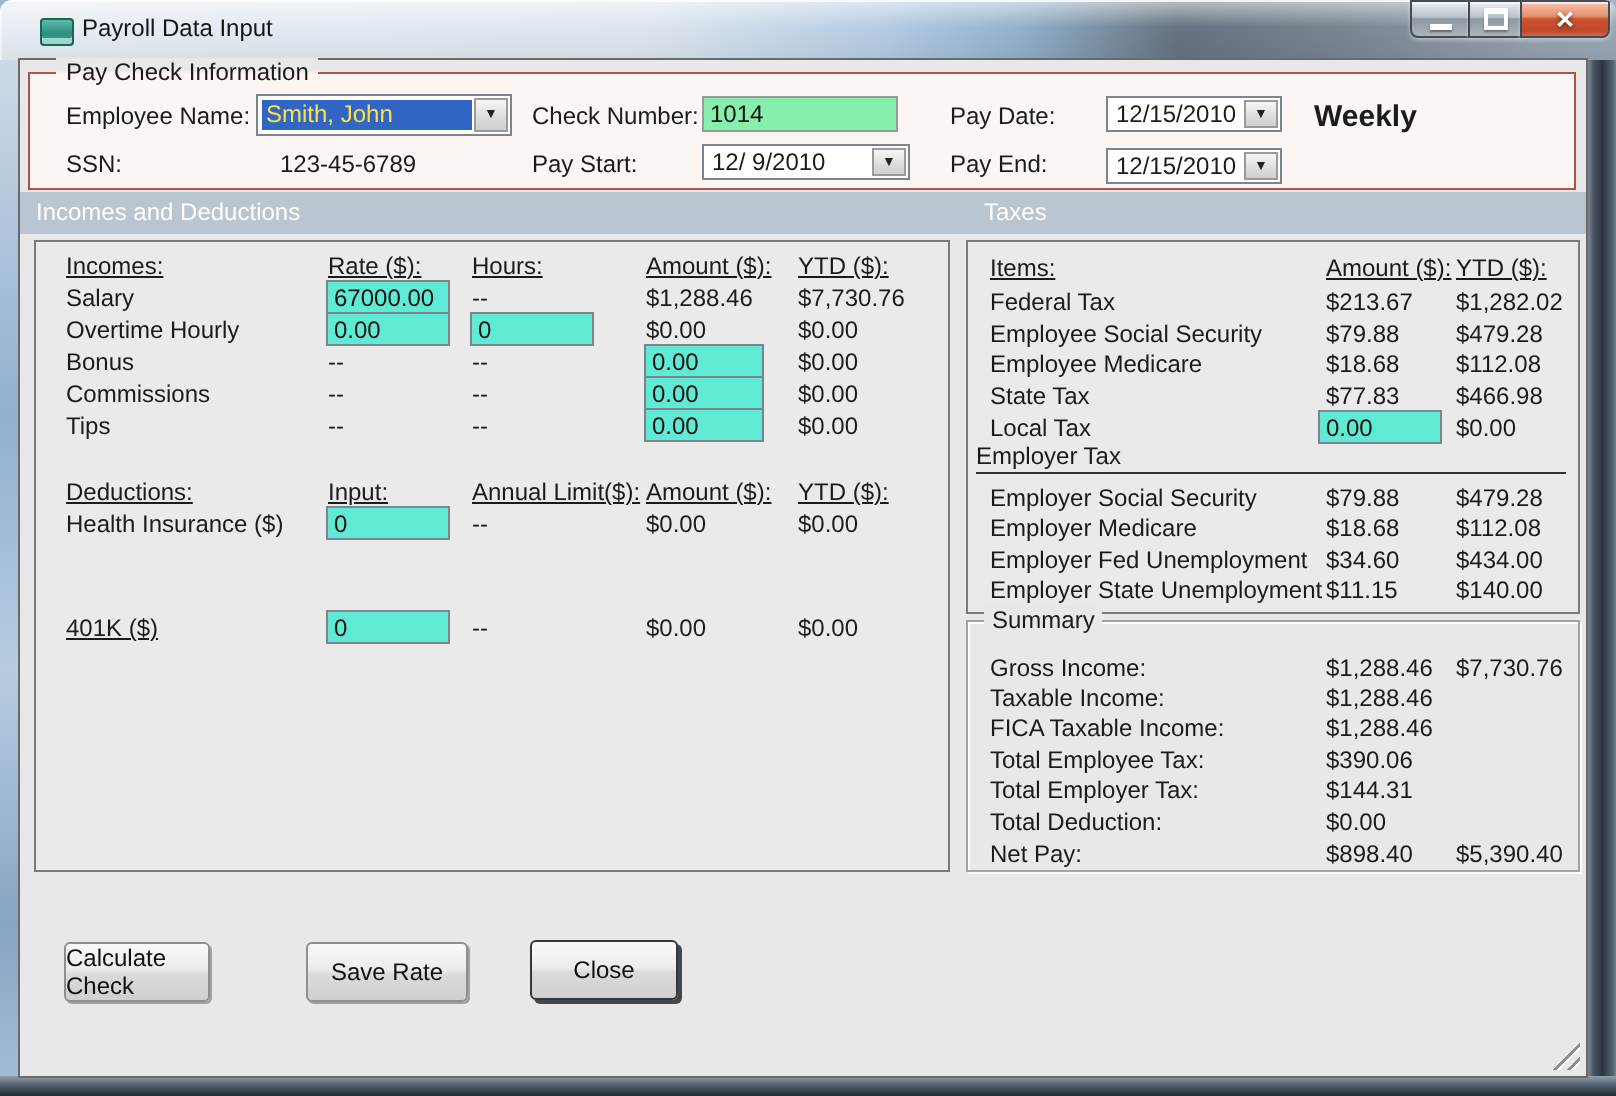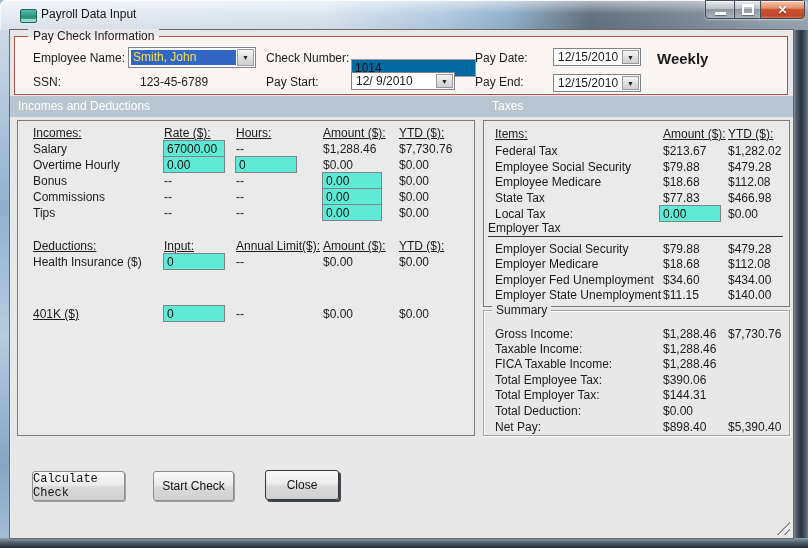--- a/index.html
+++ b/index.html
@@ -39,21 +39,21 @@
     box-shadow:0 0 0 1px #6a6a6a;}
   
   .group-red{position:absolute;left:4px;top:6px;width:772px;height:57px;
     border:1px solid #b0524a;background:#fbf5f4;}
   .group-red-label{position:absolute;left:13px;top:-8px;padding:0 5px;
     background:linear-gradient(#e9e8e8 45%,#fbf5f4 55%);}
   .g-lbl{position:absolute;white-space:nowrap;}
   .row1{top:14px;} .row2{top:38px;}
   .fld{box-sizing:border-box;position:absolute;border:1px solid #7d848c;background:#5eead4;
     font-family:"Liberation Sans",sans-serif;font-size:12px;color:#111;padding:0 3px;height:17px;}
-  .fld-check{left:336px;top:22px;width:125px;height:18px;background:#0369a1;border-color:#9a9a9a;}
+  .fld-check{left:336px;top:11px;width:98px;height:18px;background:#86efac;border-color:#9a9a9a;}
   .combo{position:absolute;box-sizing:border-box;border:1px solid #7d848c;background:#fff;}
   .combo-emp{left:113px;top:10px;width:128px;height:21px;}
   .combo-sel{position:absolute;left:2px;top:2px;bottom:2px;right:19px;background:#3166c5;
     color:#fde047;padding:1px 2px;line-height:13px;white-space:nowrap;overflow:hidden;}
   .combo-btn{position:absolute;right:1px;top:1px;bottom:1px;width:17px;
     background:linear-gradient(#f6f6f6,#dcdcdc 60%,#cfcfcf);border:1px solid #9a9a9a;box-sizing:border-box;
     display:flex;align-items:center;justify-content:center;font-size:7px;color:#222;cursor:default;}
   .combo-date{width:88px;height:18px;}
   .combo-txt{position:absolute;left:4px;top:0;line-height:16px;white-space:nowrap;}
   .cd-paydate{left:538px;top:11px;} .cd-payend{left:538px;top:37px;} .cd-paystart{left:336px;top:35px;width:104px;}
@@ -77,21 +77,21 @@
   .in-rate{left:145px;top:-1px;width:62px;} .in-hours{left:217px;top:-1px;width:62px;} .in-amt{left:304px;top:-1px;width:60px;}
   
   .t-label{left:11px;} .t-amt{left:179px;} .t-ytd{left:244px;}
   .in-tax{left:175px;top:-1px;width:62px;}
   .emp-divider{border-bottom:1px solid #333;height:15px;line-height:15px;left:4px;right:6px;}
   
   .btn{position:absolute;top:441px;height:30px;box-sizing:border-box;border:1px solid #8e8e8e;border-radius:3px;
     background:linear-gradient(#f9f9f9,#ececec 45%,#dadada 55%,#d0d0d0);
     font-family:"Liberation Sans",sans-serif;font-size:12px;color:#111;
     display:flex;align-items:center;justify-content:center;box-shadow:1px 1px 0 rgba(90,90,90,.5);cursor:default;}
-  .btn-calc{left:22px;width:93px;font-family:Liberation Mono, monospace;} .btn-save{left:143px;width:81px;}
+  .btn-calc{left:22px;width:73px;} .btn-save{left:143px;width:81px;}
   .btn-close{left:255px;width:74px;top:440px;border:1px solid #33383d;box-shadow:2px 2px 0 #42474d;}
   
   .grip{position:absolute;left:766px;top:491px;width:14px;height:14px;
     background:repeating-linear-gradient(135deg,#8e8e8e 0 1.5px,#fdfdfd 1.5px 2.5px,transparent 2.5px 5px);
     clip-path:polygon(100% 0,100% 100%,0 100%);cursor:nwse-resize;}
 </style>
 </head>
 <body>
 
 <div class="window">
@@ -300,18 +300,18 @@
         <span class="c t-amt">$0.00</span>
       </div>
       <div class="trow" style="top:108px;">
         <span class="c t-label">Net Pay:</span>
         <span class="c t-amt">$898.40</span>
         <span class="c t-ytd">$5,390.40</span>
       </div>
     </div>
 
     <div class="btn btn-calc">Calculate Check</div>
-    <div class="btn btn-save">Start Check</div>
+    <div class="btn btn-save">Save Rate</div>
     <div class="btn btn-close">Close</div>
 
     <div class="grip"></div>
   </div>
 </div>
 
 </body></html>

